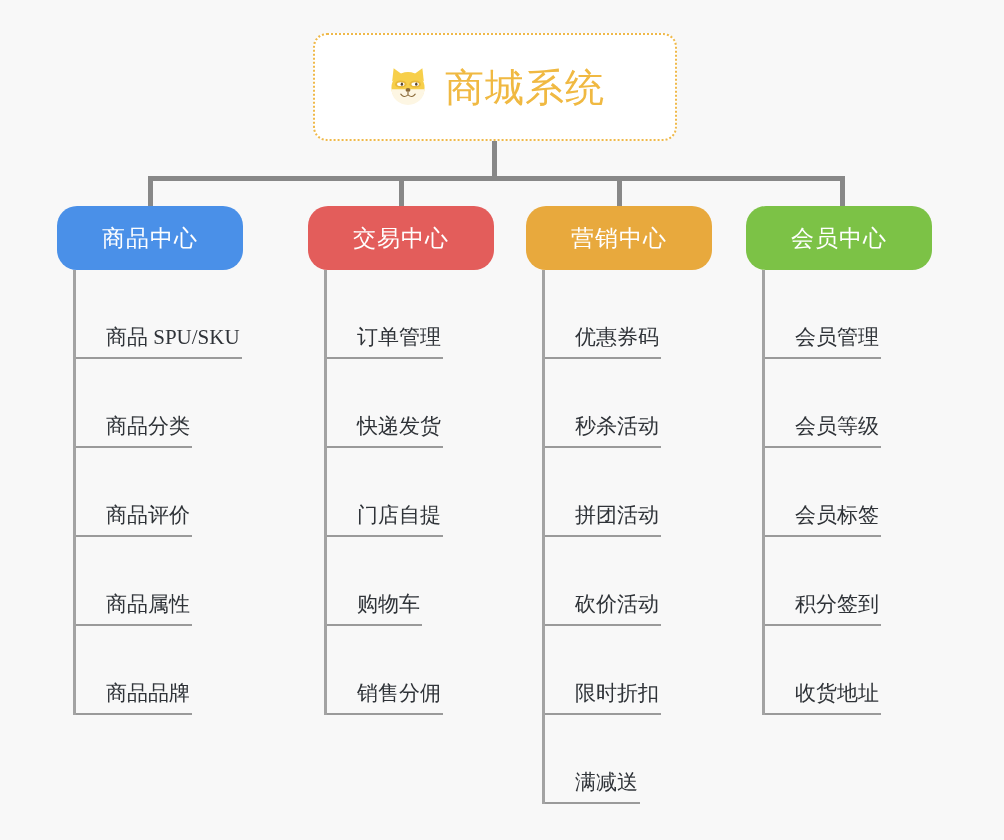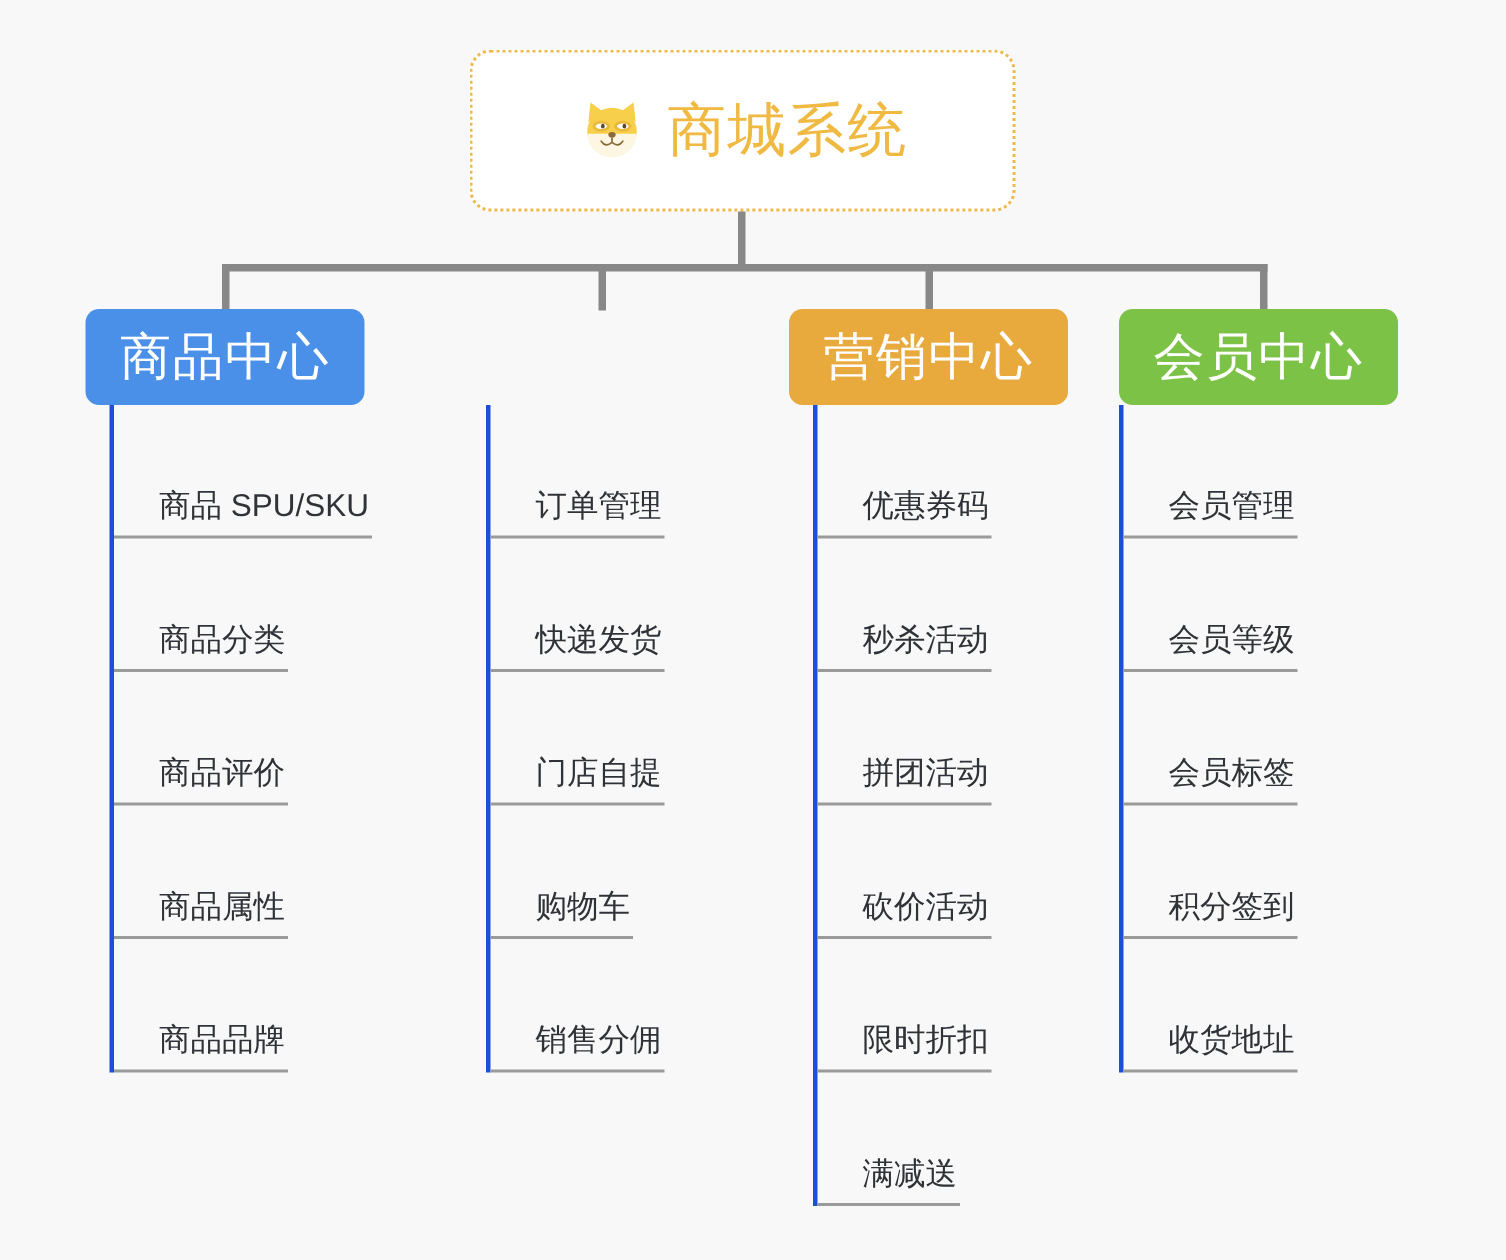--- a/index.html
+++ b/index.html
@@ -53,36 +53,37 @@
     position: absolute;
     background: #888888;
   }
   .conn-v { width: 5px; }
   .conn-h { height: 5px; }
 
   
   .cat-box {
     position: absolute;
     height: 64px;
-    border-radius: 9px;
+    border-radius: 20px;
     display: flex;
     align-items: center;
     justify-content: center;
     color: #ffffff;
-    font-size: 34px;
+    font-size: 23px;
     letter-spacing: 1px;
     white-space: nowrap;
   }
 
   
   .leaf-col {
     position: absolute;
     top: 270px;
     width: 210px;
-    border-left: 3px solid #1d4ed8;
+    border-left: 3px solid #a3a3a3;
+    font-family: Liberation Serif, serif;
   }
   .leaf-item {
     height: 89px;
     position: relative;
     display: flex;
     align-items: flex-end;
     padding-left: 30px;
   }
   .leaf-label {
     font-size: 21px;
@@ -131,20 +132,23 @@
   <div class="conn conn-h" style="left: 148px; top: 176px; width: 697px; background: rgb(136, 136, 136);"></div>
 
   <div class="conn conn-v" style="left: 148px; top: 176px; height: 31px; background: rgb(136, 136, 136);"></div>
   <div class="conn conn-v" style="left: 399px; top: 176px; height: 31px; background: rgb(136, 136, 136);"></div>
   <div class="conn conn-v" style="left: 617px; top: 176px; height: 31px; background: rgb(136, 136, 136);"></div>
   <div class="conn conn-v" style="left: 840px; top: 176px; height: 31px; background: rgb(136, 136, 136);"></div>
 
   <div class="cat-box" style="left: 57px; top: 206px; width: 186px; background: rgb(74, 144, 232);">
     <span>商品中心</span>
   </div>
+  <div class="cat-box" style="left: 308px; top: 206px; width: 186px; background: rgb(227, 93, 91);">
+    <span>交易中心</span>
+  </div>
   <div class="cat-box" style="left: 526px; top: 206px; width: 186px; background: rgb(232, 169, 61);">
     <span>营销中心</span>
   </div>
   <div class="cat-box" style="left: 746px; top: 206px; width: 186px; background: rgb(124, 194, 70);">
     <span>会员中心</span>
   </div>
 
   <div class="leaf-col" style="left:73px;">
     <div class="leaf-item">
         <span class="leaf-label">商品 SPU/SKU</span>
@@ -195,21 +199,21 @@
         <span class="leaf-label">砍价活动</span>
       </div>
     <div class="leaf-item">
         <span class="leaf-label">限时折扣</span>
       </div>
     <div class="leaf-item">
         <span class="leaf-label">满减送</span>
       </div>
   </div>
 
-  <div class="leaf-col" style="left:746px;">
+  <div class="leaf-col" style="left:762px;">
     <div class="leaf-item">
         <span class="leaf-label">会员管理</span>
       </div>
     <div class="leaf-item">
         <span class="leaf-label">会员等级</span>
       </div>
     <div class="leaf-item">
         <span class="leaf-label">会员标签</span>
       </div>
     <div class="leaf-item">

